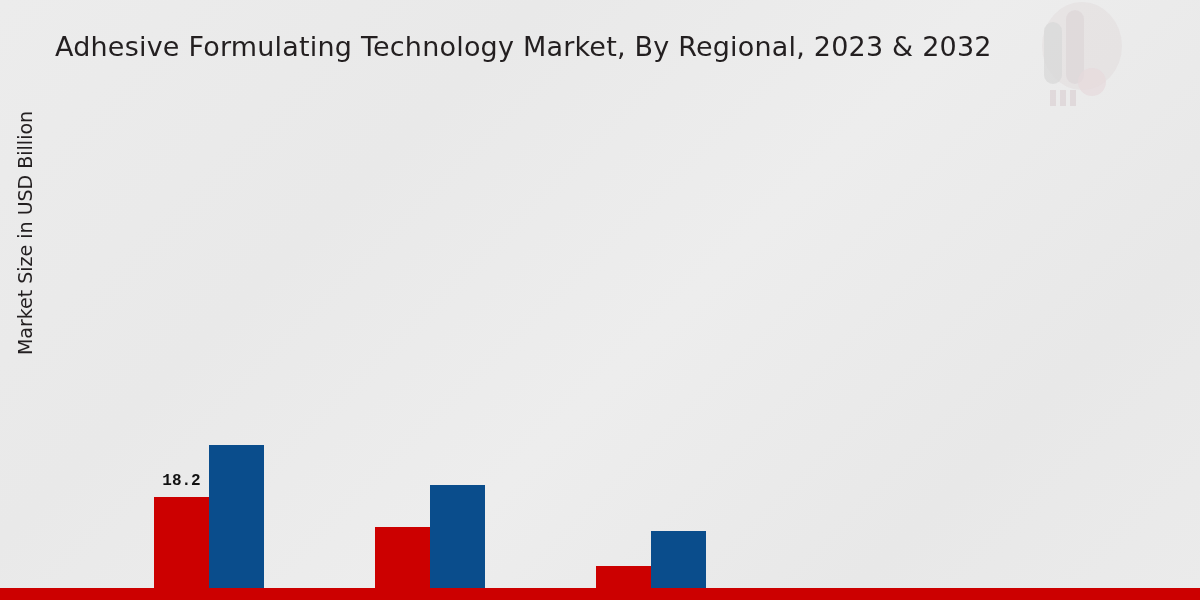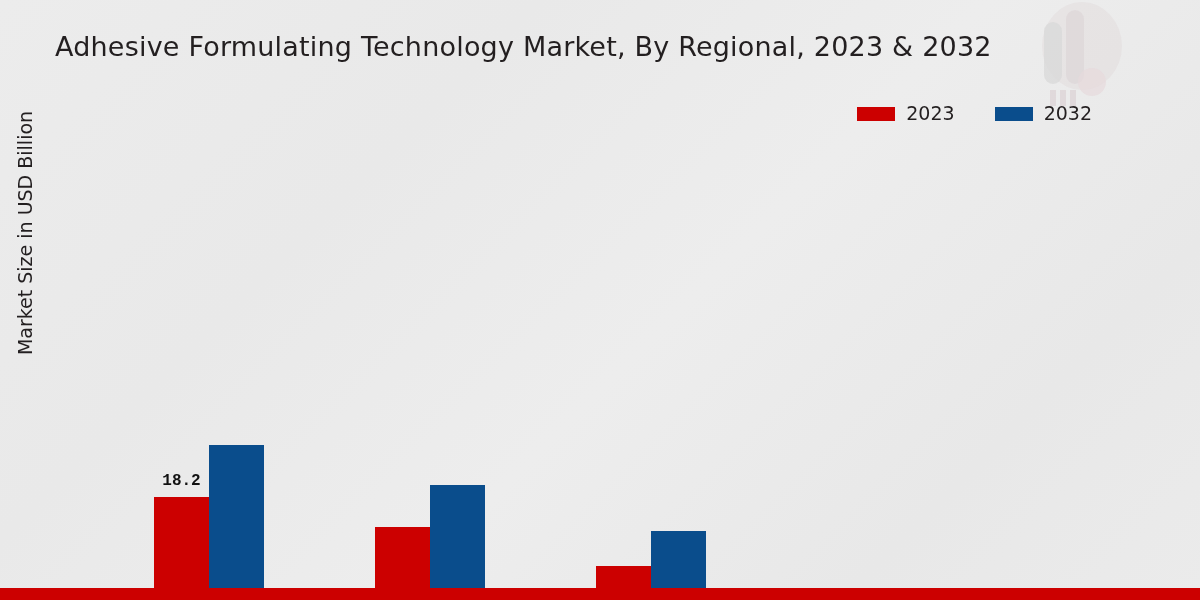--- a/index.html
+++ b/index.html
@@ -143,30 +143,20 @@
       <rect x="36" y="16" width="18" height="74" rx="9" fill="#cdbfc2" opacity="0.55"></rect>
       <circle cx="62" cy="88" rx="14" r="14" fill="#e3ccd0" opacity="0.7"></circle>
       <rect x="20" y="96" width="6" height="16" fill="#c9b5b9" opacity="0.6"></rect>
       <rect x="30" y="96" width="6" height="16" fill="#c9b5b9" opacity="0.6"></rect>
       <rect x="40" y="96" width="6" height="16" fill="#c9b5b9" opacity="0.6"></rect>
     </svg>
   </div>
 
   <div id="chart-title">Adhesive Formulating Technology Market, By Regional, 2023 &amp; 2032</div>
 
-  <div id="legend">
-    <div class="legend-entry">
-      <span class="legend-swatch bar-2023"></span>
-      <span class="legend-label">2023</span>
-    </div>
-    <div class="legend-entry">
-      <span class="legend-swatch bar-2032"></span>
-      <span class="legend-label">2032</span>
-    </div>
-  </div>
 
   <div id="y-axis-title">Market Size in USD Billion</div>
 
   <div id="plot-area">
 
     <div id="bars-layer">
         <div class="bar-group" style="left: 110px; top: 0px; height: 515px;">
           <div class="bar bar-2023" style="height: 158px;">
             <span class="bar-value">18.2</span>
           </div>

